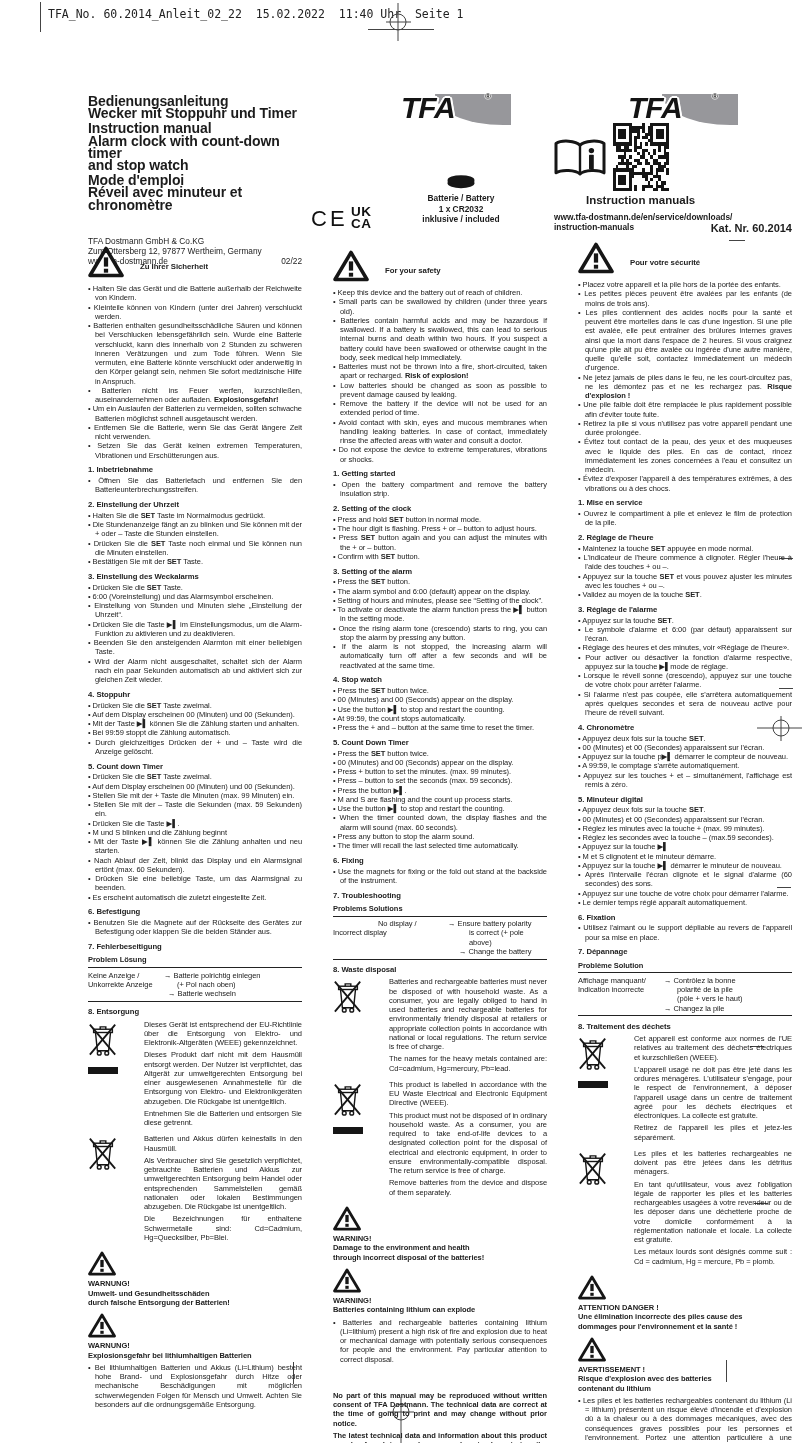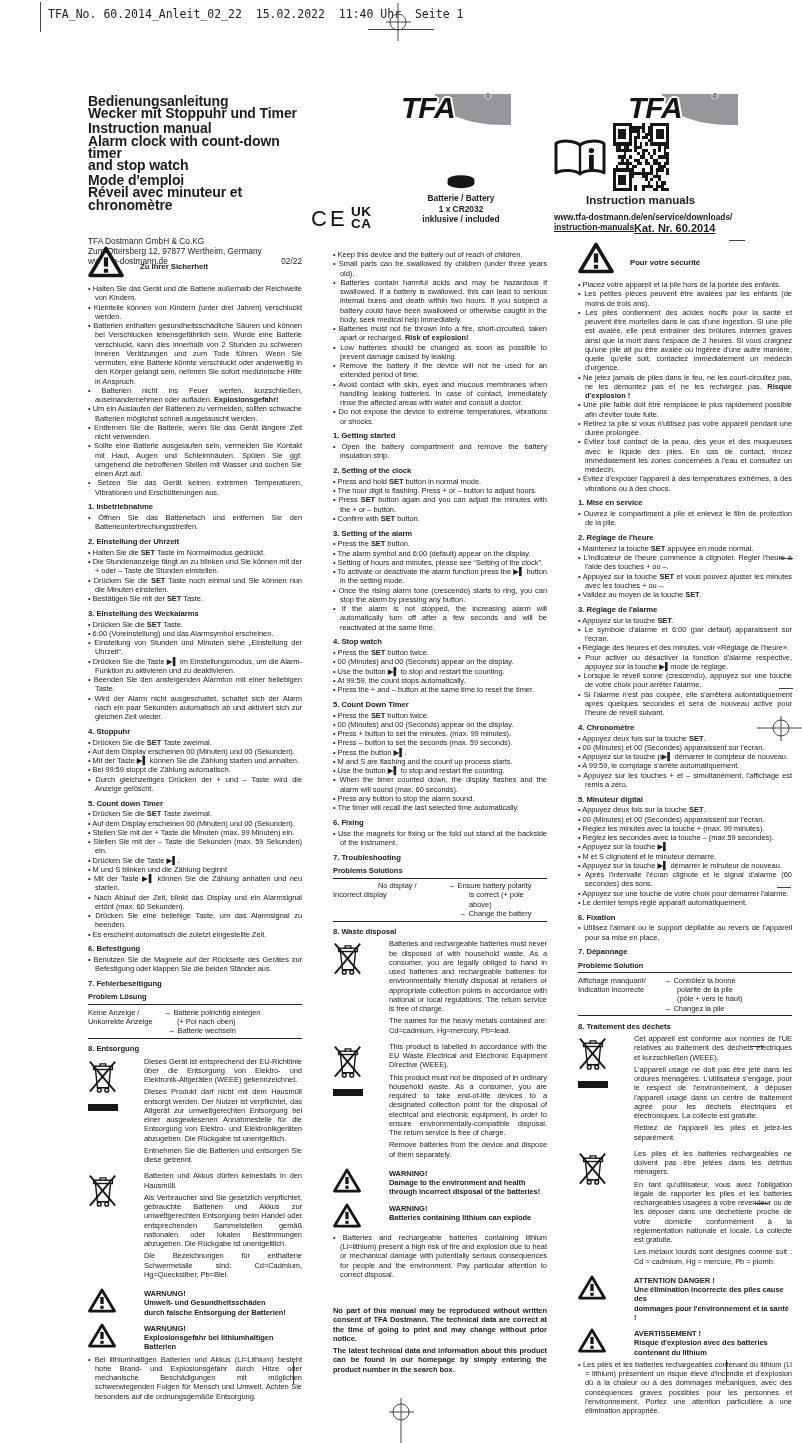--- a/index.html
+++ b/index.html
@@ -30,41 +30,41 @@
   .ce-mark{position:absolute;left:311px;top:206px;font-size:22px;letter-spacing:3px;color:#111;font-weight:400;}
   .ukca-mark{position:absolute;left:351px;top:206px;font-size:13.5px;font-weight:700;line-height:11.5px;color:#111;letter-spacing:0.5px;}
   .battery-icon{position:absolute;left:444px;top:174px;}
   .battery-text{position:absolute;left:398px;top:193px;width:126px;text-align:center;
                 font-weight:700;font-size:8.4px;line-height:10.6px;}
   
   .book-icon{position:absolute;left:553px;top:128px;}
   .qr{position:absolute;left:613px;top:123px;}
   .manuals-heading{position:absolute;left:554px;top:194px;font-size:11.5px;font-weight:700;padding-left:32px;}
   .manuals-url{position:absolute;left:554px;top:212px;font-size:8.4px;font-weight:700;line-height:10.4px;}
-  .manuals-row2{position:absolute;left:554px;top:222px;width:238px;display:flex;justify-content:flex-start;align-items:flex-start;text-decoration:underline;}
+  .manuals-row2{position:absolute;left:554px;top:222px;width:238px;display:flex;justify-content:space-between;align-items:flex-start;}
   .manuals-url2{font-size:8.4px;font-weight:700;}
   .kat-nr{font-size:11px;font-weight:700;}
   
   .col{position:absolute;width:214px;font-size:7.5px;line-height:9.25px;color:#222;letter-spacing:-0.05px;}
   .sec-h{font-weight:700;margin:5.5px 0 1.5px;font-size:7.7px;}
   .bullet{text-align:justify;padding-left:7px;text-indent:-7px;margin:0;}
   .safety{position:relative;margin-bottom:3px;min-height:35px;}
   .safety .sicon{position:absolute;left:0;top:0;}
   .safety .sh{font-weight:700;margin-left:52px;padding-top:16px;font-size:7.8px;}
   .subhead{font-weight:700;margin:4px 0 2px;}
   .rule{border-top:1px solid #222;margin:2.5px 0;}
   .trow{display:flex;}
   .trow .tl{flex:none;}
   .trow .tr{flex:1;}
   .disposal{display:flex;margin:3px 0 4px;}
   .disposal .dic{width:56px;flex:none;padding-top:2px;}
   .disposal .dtxt{flex:1;}
   .disposal .dtxt p{margin:0 0 3px;text-align:justify;}
   .weee-bar{width:30px;height:7px;background:#161616;margin-top:7px;}
-  .warnblk{display:flex;margin:6px 0 3px;}
+  .warnblk{display:flex;margin:6px 0 3px;flex-direction:column;}
   .warnblk .dic{width:56px;flex:none;}
   .warnblk .wtxt{font-weight:700;padding-top:1px;}
   .boldp{font-weight:700;text-align:justify;margin:3px 0 0;}
   .gap{width:100%;}
 </style>
 </head>
 <body>
 
 <div class="page">
 
@@ -317,21 +317,20 @@
             <rect x="44" y="64" width="12" height="11" fill="#161616"></rect>
           </svg></span>
         <div class="sh">Zu Ihrer Sicherheit</div>
       </div>
       <div class="bullet">• Halten Sie das Gerät und die Batterie außerhalb der Reichweite von Kindern.</div>
       <div class="bullet">• Kleinteile können von Kindern (unter drei Jahren) verschluckt werden.</div>
       <div class="bullet">• Batterien enthalten gesundheitsschädliche Säuren und können bei Verschlucken lebensgefährlich sein. Wurde eine Batterie verschluckt, kann dies innerhalb von 2 Stunden zu schweren inneren Verätzungen und zum Tode führen. Wenn Sie vermuten, eine Batterie könnte verschluckt oder anderweitig in den Körper gelangt sein, nehmen Sie sofort medizinische Hilfe in Anspruch.</div>
       <div class="bullet">• Batterien nicht ins Feuer werfen, kurzschließen, auseinandernehmen oder aufladen. <b>Explosionsgefahr!</b></div>
       <div class="bullet">• Um ein Auslaufen der Batterien zu vermeiden, sollten schwache Batterien möglichst schnell ausgetauscht werden.</div>
       <div class="bullet">• Entfernen Sie die Batterie, wenn Sie das Gerät längere Zeit nicht verwenden.</div>
-      <div class="bullet">• Sollte eine Batterie ausgelaufen sein, vermeiden Sie Kontakt mit Haut, Augen und Schleimhäuten. Spülen Sie ggf. umgehend die betroffenen Stellen mit Wasser und suchen Sie einen Arzt auf.</div>
       <div class="bullet">• Setzen Sie das Gerät keinen extremen Temperaturen, Vibrationen und Erschütterungen aus.</div>
       <div class="sec-h">1. Inbetriebnahme</div>
       <div class="bullet">• Öffnen Sie das Batteriefach und entfernen Sie den Batterieunterbrechungsstreifen.</div>
       <div class="sec-h">2. Einstellung der Uhrzeit</div>
       <div class="bullet">• Halten Sie die <b>SET</b> Taste im Normalmodus gedrückt.</div>
       <div class="bullet">• Die Stundenanzeige fängt an zu blinken und Sie können mit der + oder – Taste die Stunden einstellen.</div>
       <div class="bullet">• Drücken Sie die <b>SET</b> Taste noch einmal und Sie können nun die Minuten einstellen.</div>
       <div class="bullet">• Bestätigen Sie mit der <b>SET</b> Taste.</div>
       <div class="sec-h">3. Einstellung des Weckalarms</div>
       <div class="bullet">• Drücken Sie die <b>SET</b> Taste.</div>
@@ -435,20 +434,28 @@
               <rect x="44" y="64" width="12" height="11" fill="#161616"></rect>
             </svg></span></div>
         <div class="wtxt">
           <div>WARNUNG!</div>
           <div>Explosionsgefahr bei lithiumhaltigen Batterien</div>
         </div>
       </div>
       <div class="bullet">• Bei lithiumhaltigen Batterien und Akkus (Li=Lithium) besteht hohe Brand- und Explosionsgefahr durch Hitze oder mechanische Beschädigungen mit möglichen schwerwiegenden Folgen für Mensch und Umwelt. Achten Sie besonders auf die ordnungsgemäße Entsorgung.</div>
     </div>
   <div class="col" style="left: 333px; top: 250px;">
+      <div class="safety">
+        <span class="sicon"><svg width="36" height="32" viewBox="0 0 100 90">
+            <path d="M50 7 L95 83 H5 Z" fill="#fff" stroke="#161616" stroke-width="10" stroke-linejoin="round"></path>
+            <rect x="44" y="32" width="12" height="26" fill="#161616"></rect>
+            <rect x="44" y="64" width="12" height="11" fill="#161616"></rect>
+          </svg></span>
+        <div class="sh">For your safety</div>
+      </div>
       <div class="bullet">• Keep this device and the battery out of reach of children.</div>
       <div class="bullet">• Small parts can be swallowed by children (under three years old).</div>
       <div class="bullet">• Batteries contain harmful acids and may be hazardous if swallowed. If a battery is swallowed, this can lead to serious internal burns and death within two hours. If you suspect a battery could have been swallowed or otherwise caught in the body, seek medical help immediately.</div>
       <div class="bullet">• Batteries must not be thrown into a fire, short-circuited, taken apart or recharged. <b>Risk of explosion!</b></div>
       <div class="bullet">• Low batteries should be changed as soon as possible to prevent damage caused by leaking.</div>
       <div class="bullet">• Remove the battery if the device will not be used for an extended period of time.</div>
       <div class="bullet">• Avoid contact with skin, eyes and mucous membranes when handling leaking batteries. In case of contact, immediately rinse the affected areas with water and consult a doctor.</div>
       <div class="bullet">• Do not expose the device to extreme temperatures, vibrations or shocks.</div>
       <div class="sec-h">1. Getting started</div>
       <div class="bullet">• Open the battery compartment and remove the battery insulation strip.</div>

